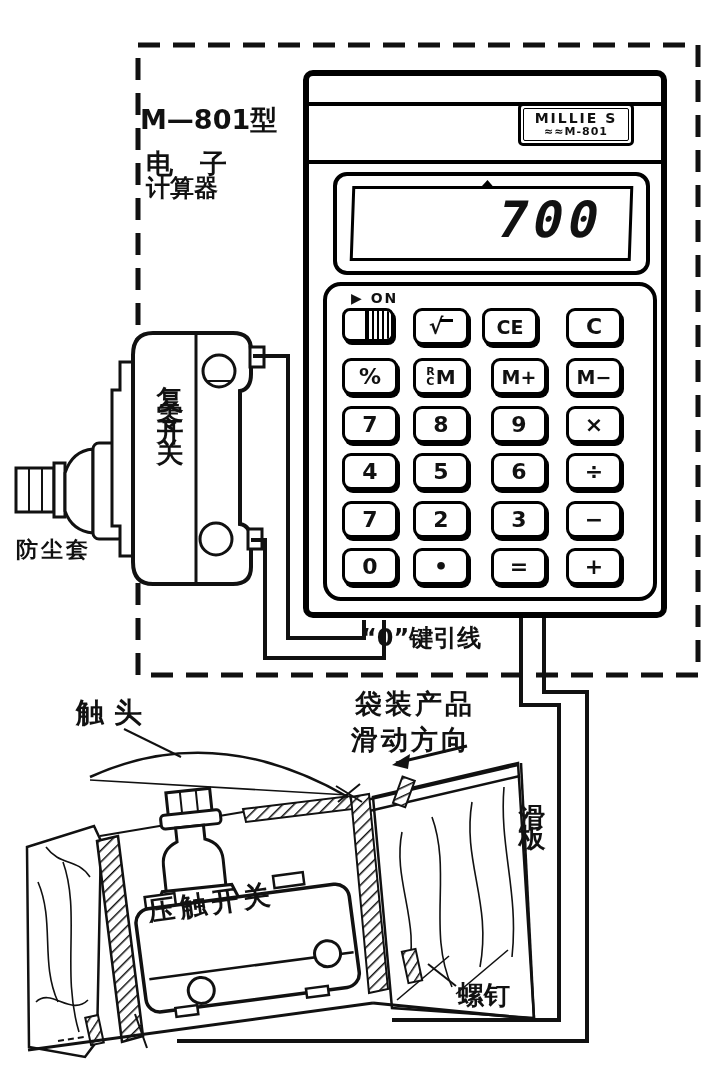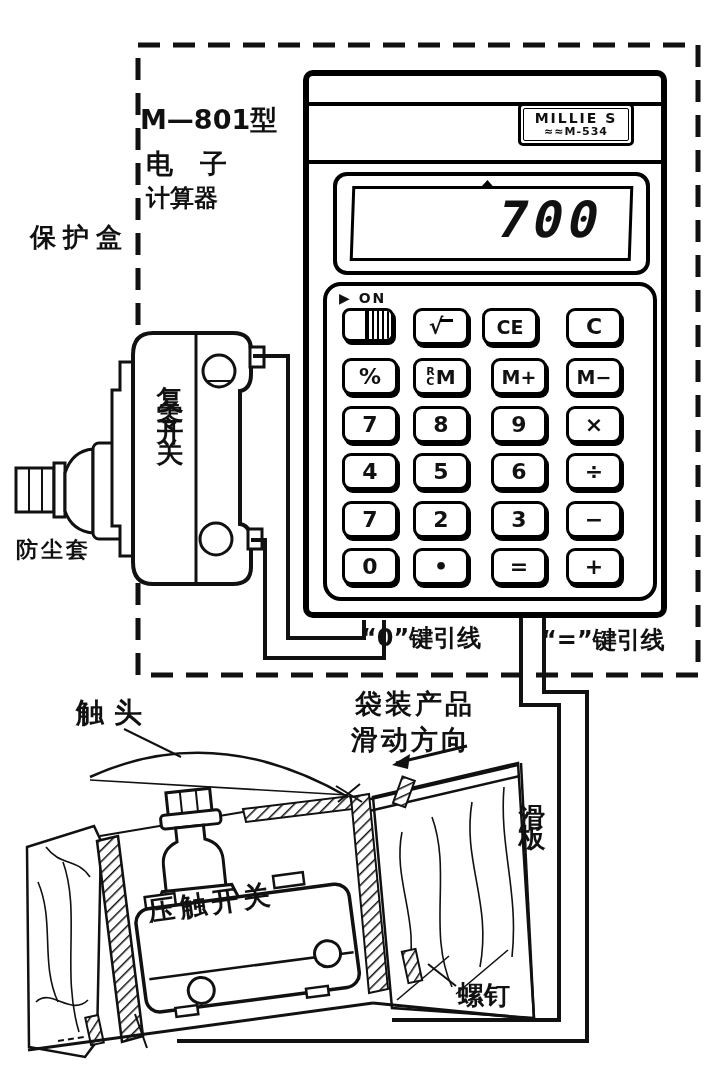--- a/index.html
+++ b/index.html
@@ -30,21 +30,21 @@
          border-bottom:9px solid #000;}
   .digits{position:absolute;right:26px;top:2px;font-family:"DejaVu Sans Mono",monospace;
           font-weight:bold;font-size:50px;letter-spacing:5px;transform:skewX(-10deg);}
   .panel{position:absolute;left:14px;top:206px;width:326px;height:311px;
          border:4px solid #000;border-radius:18px;background:#fff;}
   .k{position:absolute;width:56px;height:37px;border:3px solid #000;border-radius:9px;
      background:#fff;display:flex;align-items:center;justify-content:center;
      font-size:22px;font-weight:bold;box-shadow:2px 3px 0 #000;box-sizing:border-box;}
   .k-sqrt::after{content:"";display:inline-block;width:13px;margin-left:-3px;
      margin-top:-13px;border-top:3px solid #000;}
-  .onlbl{position:absolute;left:12px;top:4px;font-size:14px;font-weight:bold;letter-spacing:2px;}
+  .onlbl{position:absolute;left:24px;top:4px;font-size:14px;font-weight:bold;letter-spacing:2px;}
   .onsw{position:absolute;left:15px;top:22px;width:52px;height:34px;border:3px solid #000;
         border-radius:8px;background:#fff;overflow:hidden;box-shadow:2px 3px 0 #000;
         box-sizing:border-box;}
   .stripes{position:absolute;right:0;top:0;bottom:0;width:52%;border-left:2px solid #000;
         background:repeating-linear-gradient(90deg,#000 0 2px,#fff 2px 5px);}
   .rc{display:flex;flex-direction:column;font-size:11px;line-height:10px;font-weight:bold;
       margin-right:1px;}
   .rcm-m{font-size:20px;font-weight:bold;}
 </style>
 </head>
@@ -165,21 +165,21 @@
     </g>
   </svg>
 
   <div class="calc">
     <div class="band" style="top:26px"></div>
     <div class="band" style="top:84px"></div>
 
     <div class="brand">
       <div class="brand-inner">
         <div class="brand-l1">MILLIE S</div>
-        <div class="brand-l2">≈≈M-534</div>
+        <div class="brand-l2">≈≈M-801</div>
       </div>
     </div>
 
     <div class="bezel">
       <div class="screen">
         <div class="notch"></div>
         <div class="digits">700</div>
       </div>
     </div>
 
@@ -219,28 +219,26 @@
       <div class="k" style="left:164px;top:215px">3</div>
       <div class="k" style="left:239px;top:215px">−</div>
 
       <div class="k" style="left:15px;top:262px">0</div>
       <div class="k" style="left:86px;top:262px">•</div>
       <div class="k" style="left:164px;top:262px">=</div>
       <div class="k" style="left:239px;top:262px">+</div>
     </div>
   </div>
 
-  <div class="lbl" style="left:30px;top:220px;font-size:26px;letter-spacing:7px">保护盒</div>
   <div class="lbl" style="left:140px;top:102px;font-size:27px">M—801型</div>
   <div class="lbl" style="left:146px;top:146px;font-size:27px">电　子</div>
-  <div class="lbl" style="left:146px;top:182px;font-size:24px">计算器</div>
+  <div class="lbl" style="left:146px;top:172px;font-size:24px">计算器</div>
   <div class="lbl vert" style="left:152px;top:364px;font-size:27px;letter-spacing:17px">复零开关</div>
   <div class="lbl" style="left:16px;top:535px;font-size:22px;letter-spacing:3px">防尘套</div>
   <div class="lbl" style="left:361px;top:622px;font-size:24px">“0”键引线</div>
-  <div class="lbl" style="left:541px;top:624px;font-size:24px">“=”键引线</div>
   <div class="lbl" style="left:76px;top:694px;font-size:28px;letter-spacing:10px">触头</div>
   <div class="lbl" style="left:351px;top:722px;font-size:27px;letter-spacing:3px">滑动方向</div>
   <div class="lbl" style="left:355px;top:686px;font-size:27px;letter-spacing:3px">袋装产品</div>
   <div class="lbl vert" style="left:514px;top:782px;font-size:27px;letter-spacing:20px">滑板</div>
   <div class="lbl" style="left:148px;top:894px;font-size:27px;letter-spacing:5px;transform:rotate(-8deg);transform-origin:left center">压触开关</div>
   <div class="lbl" style="left:458px;top:978px;font-size:26px">螺钉</div>
 
 </div>
 
 </body></html>

